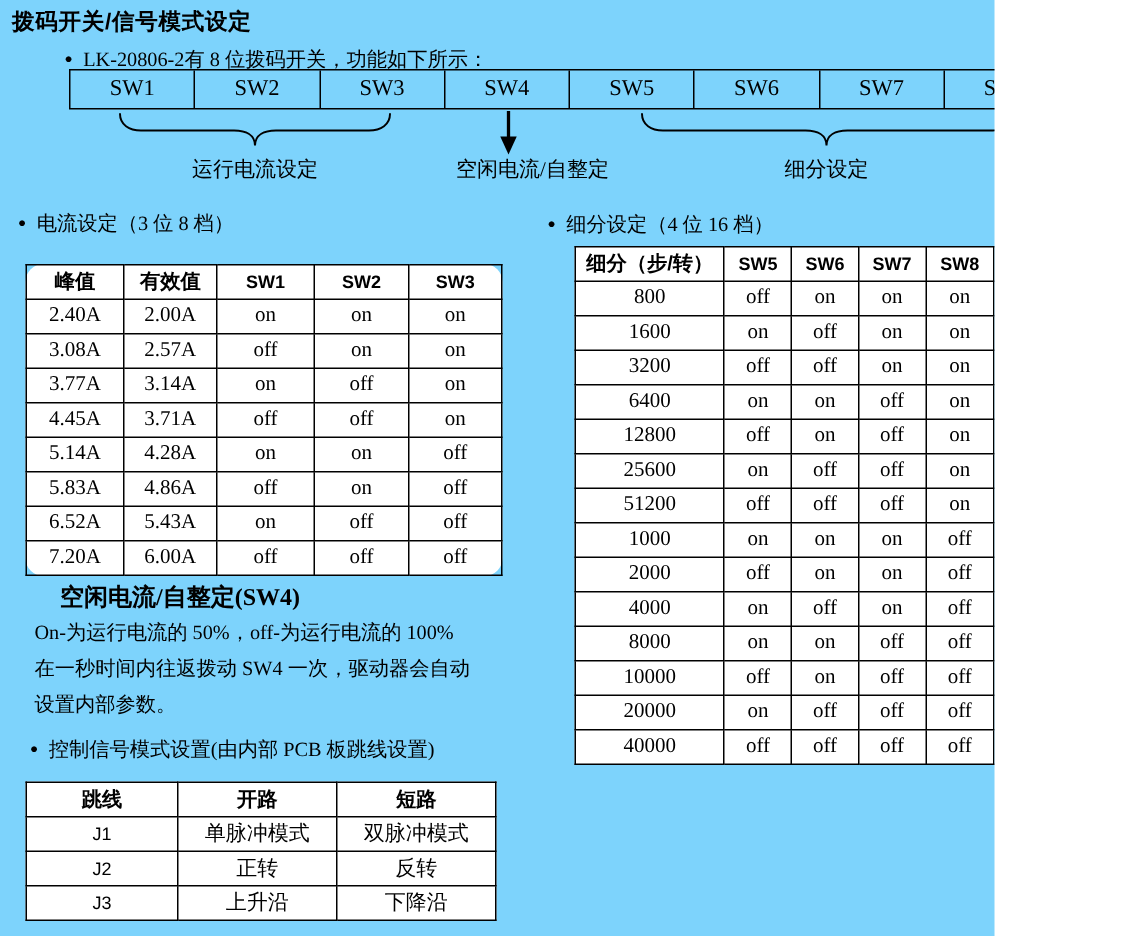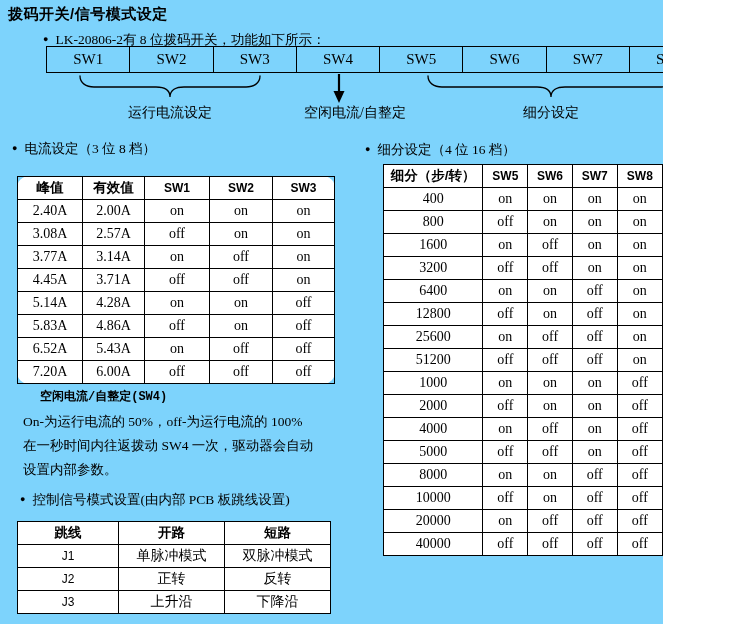--- a/index.html
+++ b/index.html
@@ -48,22 +48,22 @@
   td { font-family:"Liberation Serif","DejaVu Serif",serif; font-size:14px; }
   td.td-j { font-family:"Liberation Sans","DejaVu Sans",sans-serif; font-weight:normal; font-size:12px; }
 
   .current-table { left:17px; top:176px;border-radius:12px; }
   .micro-table { left:383px; top:164px; }
   .jumper-table { left:17px; top:521px; }
 
   
   .idle-heading {
     position:absolute; left:40px; top:388px;
-    font-family:Liberation Mono, monospace;
-    font-weight:bold; font-size:12px;
+    font-family:Liberation Serif, serif;
+    font-weight:bold; font-size:16px;
   }
   .idle-text { position:absolute; left:23px; top:410px; width:340px; font-size:13.5px; }
   .idle-text div { height:24px; line-height:24px; white-space:nowrap; }
 </style>
 </head>
 <body>
 
 <div class="page">
 
   <div class="page-title">拨码开关/信号模式设定</div>
@@ -189,27 +189,20 @@
         <tr>
           <th class="th-cn">细分（步/转）</th>
           <th class="th-sw">SW5</th>
           <th class="th-sw">SW6</th>
           <th class="th-sw">SW7</th>
           <th class="th-sw">SW8</th>
         </tr>
       </thead>
       <tbody>
         <tr>
-          <td>400</td>
-          <td>on</td>
-          <td>on</td>
-          <td>on</td>
-          <td>on</td>
-        </tr>
-        <tr>
           <td>800</td>
           <td>off</td>
           <td>on</td>
           <td>on</td>
           <td>on</td>
         </tr>
         <tr>
           <td>1600</td>
           <td>on</td>
           <td>off</td>
@@ -261,27 +254,20 @@
         <tr>
           <td>2000</td>
           <td>off</td>
           <td>on</td>
           <td>on</td>
           <td>off</td>
         </tr>
         <tr>
           <td>4000</td>
           <td>on</td>
-          <td>off</td>
-          <td>on</td>
-          <td>off</td>
-        </tr>
-        <tr>
-          <td>5000</td>
-          <td>off</td>
           <td>off</td>
           <td>on</td>
           <td>off</td>
         </tr>
         <tr>
           <td>8000</td>
           <td>on</td>
           <td>on</td>
           <td>off</td>
           <td>off</td>

